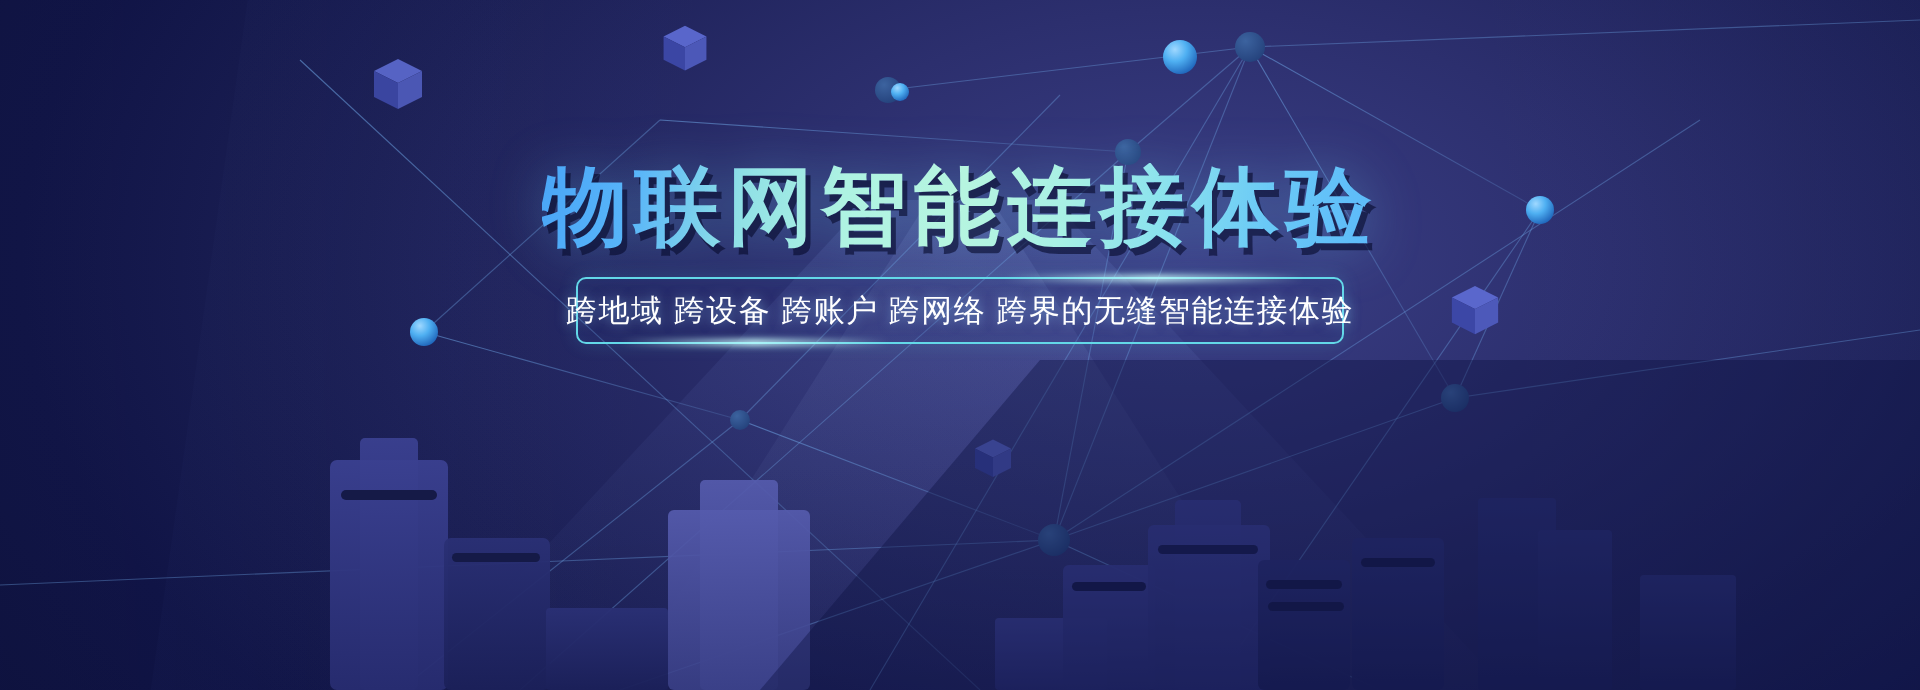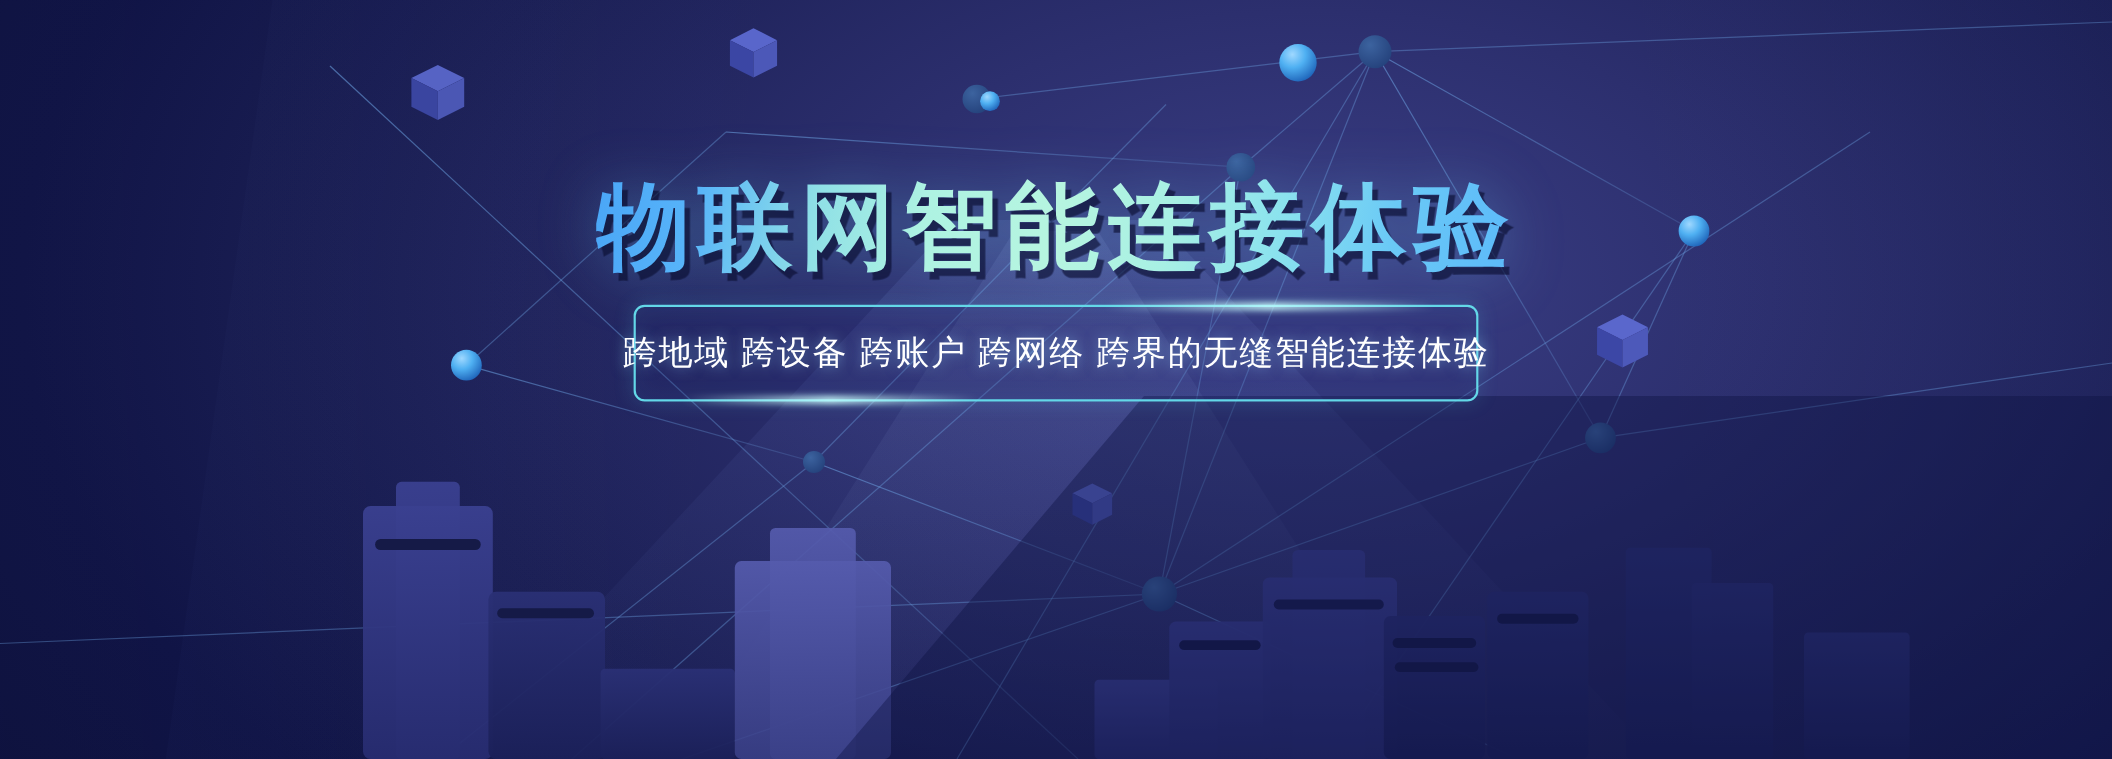--- a/index.html
+++ b/index.html
@@ -80,21 +80,21 @@
     -webkit-background-clip:text;
     background-clip:text;
     color:transparent;
     -webkit-text-fill-color:transparent;
     filter:drop-shadow(5px 7px 0 rgba(8,11,45,0.62)) drop-shadow(0 0 26px rgba(110,200,240,0.30));
   }
   .subtitle-box{
     position:relative;
     margin-top:28px;
     width:768px;
-    height:88px;
+    height:67px;
     display:flex;align-items:center;justify-content:center;
     border:2px solid #63d8e8;
     border-radius:10px;
     background:rgba(40,46,110,0.16);
     box-shadow:0 0 18px rgba(90,200,230,0.18), inset 0 0 22px rgba(90,190,230,0.07);
   }
   .subtitle-box::before,
   .subtitle-box::after{
     content:"";position:absolute;height:7px;border-radius:5px;
     background:linear-gradient(90deg, rgba(190,255,255,0) 0%, rgba(205,255,255,0.95) 50%, rgba(190,255,255,0) 100%);

